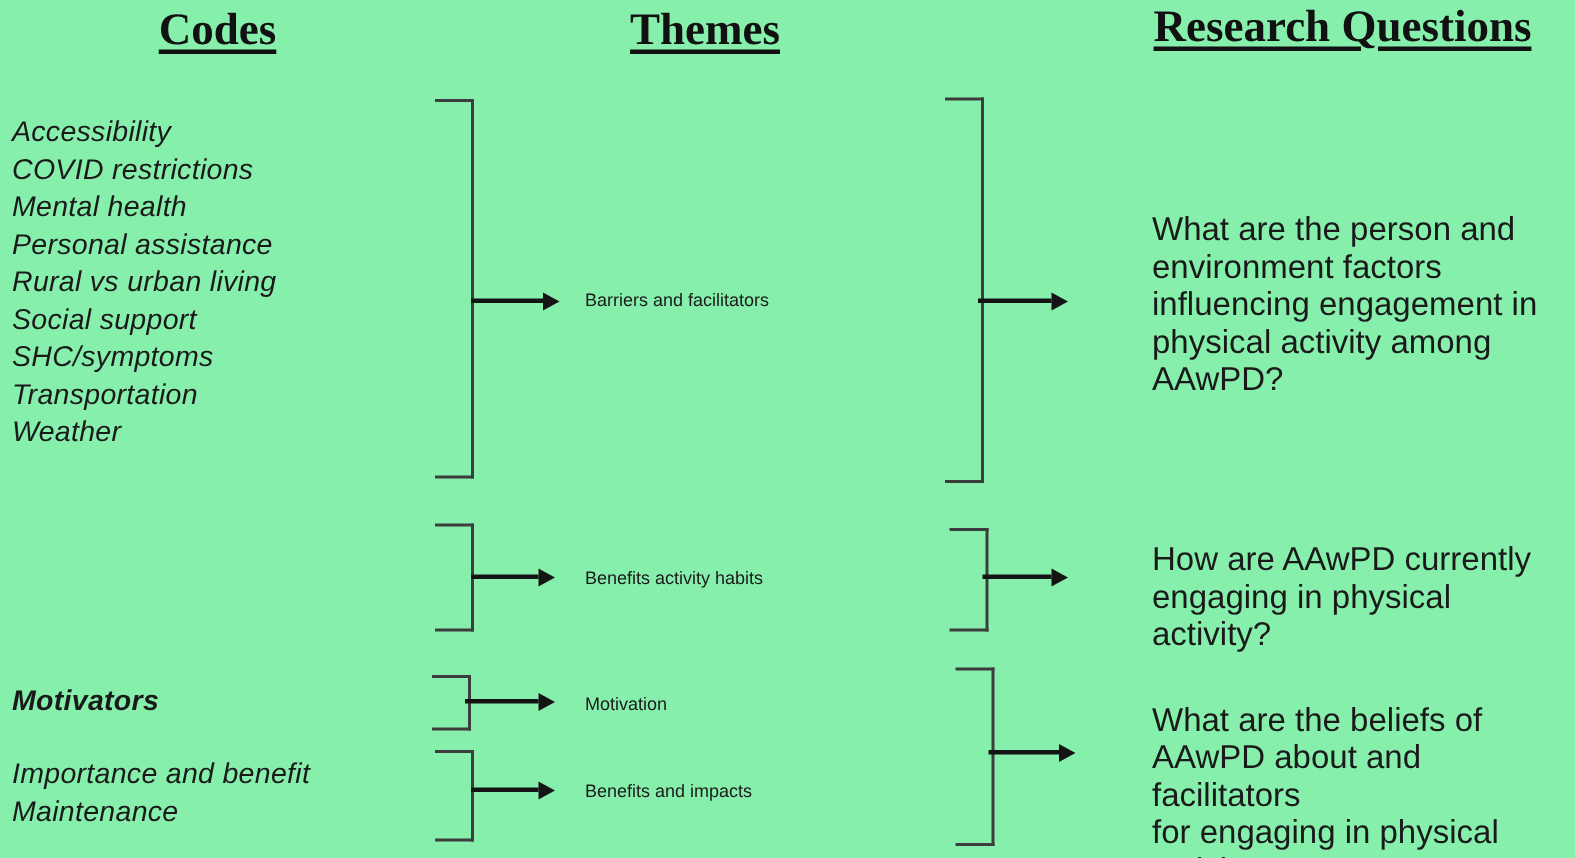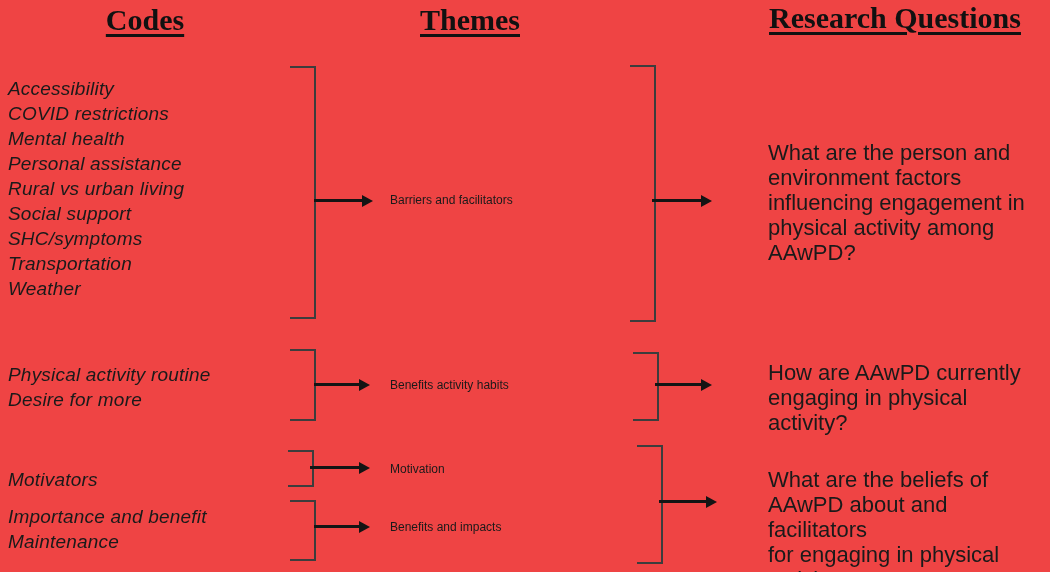--- a/index.html
+++ b/index.html
@@ -4,21 +4,21 @@
 <style>
   html, body {
     margin: 0;
     padding: 0;
     background: #ffffff;
   }
   .canvas {
     position: relative;
     width: 1050px;
     height: 572px;
-    background: #ef4444;
+    background: #86efac;
     color: #1a1a1a;
     font-family: "Liberation Sans", sans-serif;
     overflow: hidden;
   }
   
   .hdr {
     position: absolute;
     margin: 0;
     font-family: "Liberation Serif", serif;
     font-weight: bold;
@@ -39,21 +39,21 @@
     position: absolute;
     left: 8px;
     font-style: italic;
     font-size: 19px;
     line-height: 25px;
     white-space: pre-line;
     letter-spacing: 0.2px;
   }
   #codes-1 { top: 76px;  }
   #codes-2 { top: 362px; }
-  #codes-3 { top: 467px; }
+  #codes-3 { top: 455px; font-weight: bold; }
   #codes-4 { top: 504px; }
 
   
   .theme {
     position: absolute;
     left: 390px;
     font-size: 12px;
     line-height: 24px;
     white-space: nowrap;
   }
@@ -127,22 +127,20 @@
 
   <div class="code-list" id="codes-1">Accessibility
 COVID restrictions
 Mental health
 Personal assistance
 Rural vs urban living
 Social support
 SHC/symptoms
 Transportation
 Weather</div>
-  <div class="code-list" id="codes-2">Physical activity routine
-Desire for more</div>
   <div class="code-list" id="codes-3">Motivators</div>
   <div class="code-list" id="codes-4">Importance and benefit
 Maintenance</div>
 
   <div class="bracket" id="br-L1"></div>
   <div class="bracket" id="br-L2"></div>
   <div class="bracket" id="br-L3"></div>
   <div class="bracket" id="br-L4"></div>
 
   <div class="arrow" id="ar-L1"></div>

